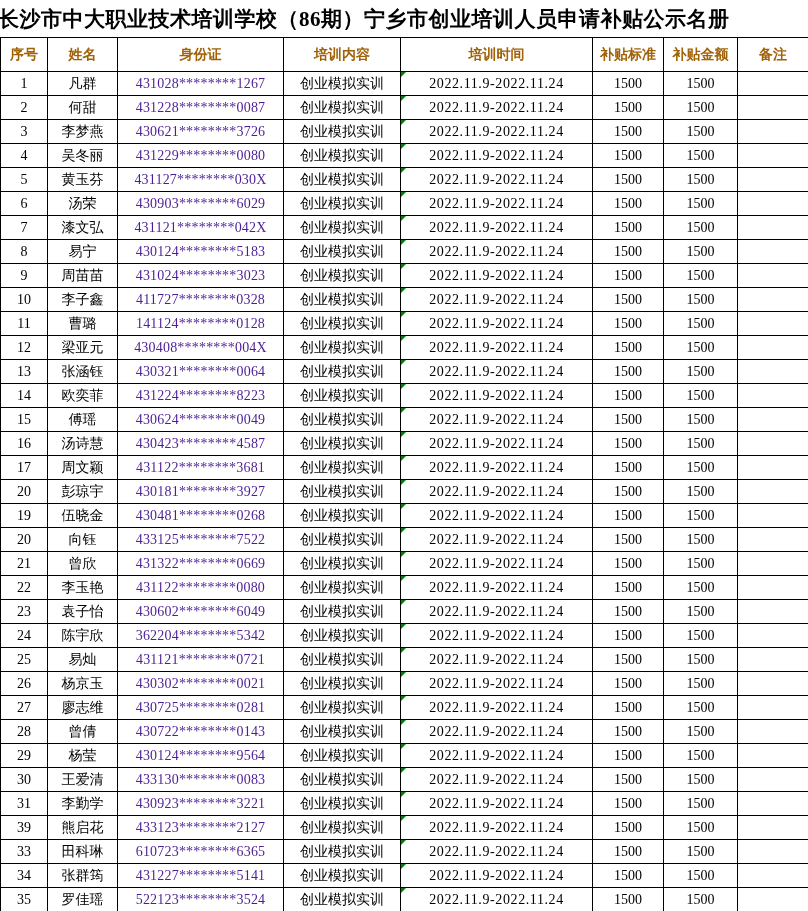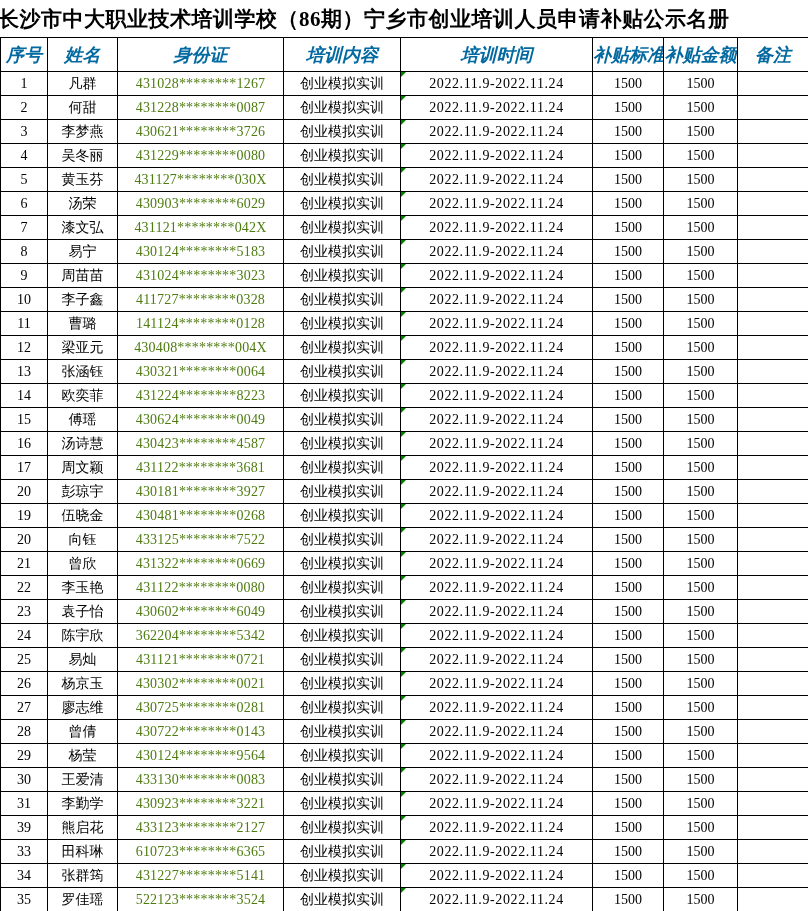--- a/index.html
+++ b/index.html
@@ -23,27 +23,27 @@
   }
   table.roster th, table.roster td {
     border: 1px solid #000;
     text-align: center;
     vertical-align: middle;
     overflow: hidden;
     white-space: nowrap;
   }
   table.roster thead tr { height: 34px; }
   table.roster th {
-    font-size: 18px; font-weight: bold; color: #0369a1; font-style: italic;
+    font-size: 14px; font-weight: bold; color: #a16207;
   }
   table.roster tbody tr { height: 24px; }
   table.roster td {
     font-size: 14px; color: #000;
   }
-  table.roster td.col-id { color: #4d7c0f; letter-spacing: 0.2px; }
+  table.roster td.col-id { color: #4c1d95; letter-spacing: 0.2px; }
   table.roster td.col-time { position: relative; letter-spacing: 0.6px; text-align: center; }
   .marker-tri {
     position: absolute; top: 0; left: 0;
     width: 0; height: 0;
     border-top: 5px solid #008000;
     border-right: 5px solid transparent;
   }
 </style>
 </head>
 <body>

